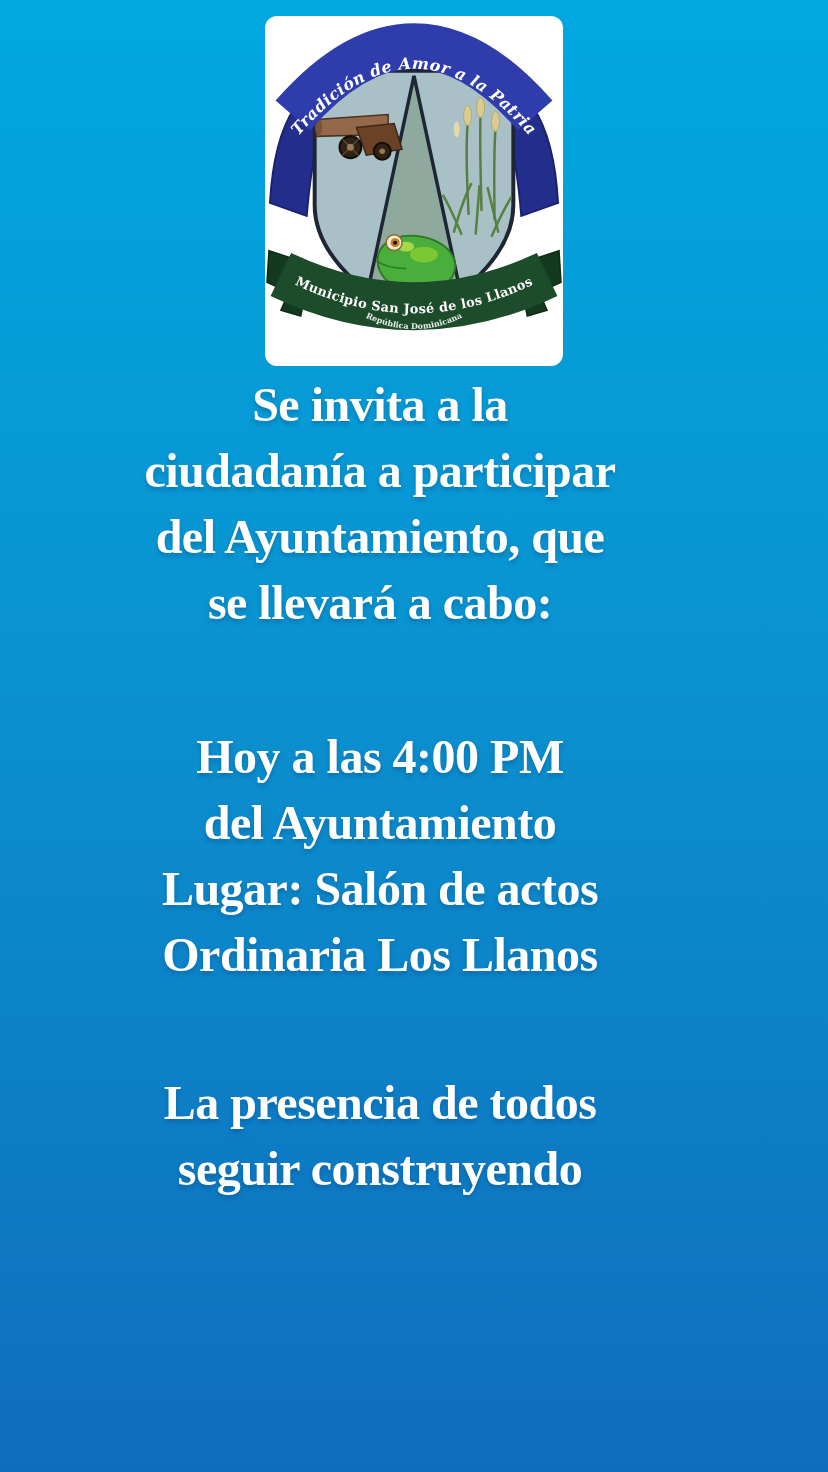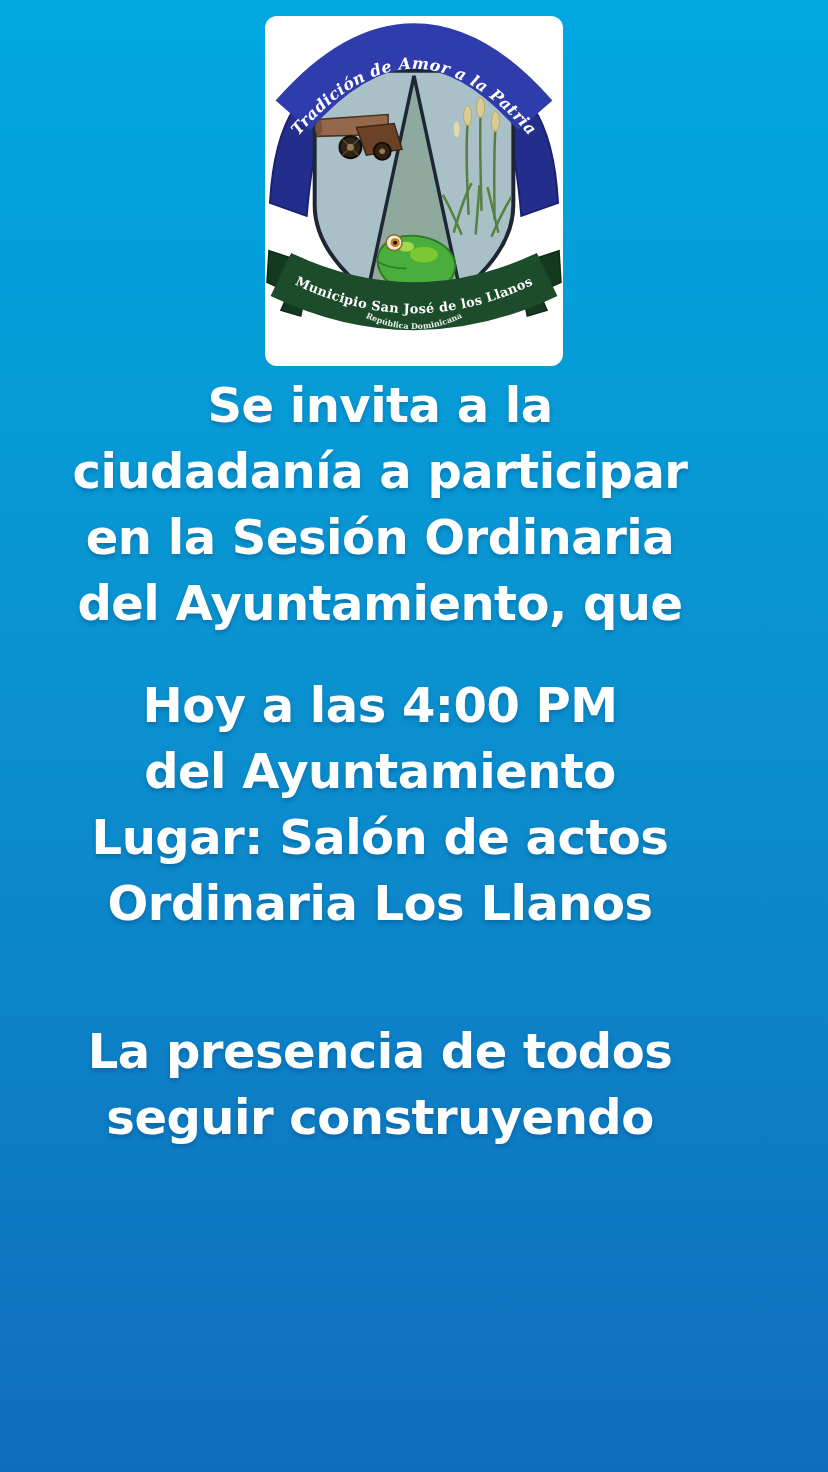--- a/index.html
+++ b/index.html
@@ -26,23 +26,24 @@
     border-radius: 12px;
     overflow: hidden;
   }
   .crest-card svg { display: block; width: 100%; height: 100%; }
   .announcement {
     position: absolute;
     top: 372px;
     left: 0;
     width: 760px;
     text-align: center;
+    font-family: Liberation Serif, serif;
   }
   .para { margin: 0; }
-  .para-details { margin-top: 36px; }
+  .para-details { margin-top: 88px; }
   .para-closing { margin-top: 82px; }
   .line {
     color: #ffffff;
     font-weight: 700;
     font-size: 48px;
     line-height: 66px;
     letter-spacing: -0.5px;
     text-shadow: 0 3px 4px rgba(8, 60, 110, 0.35);
     white-space: nowrap;
   }
@@ -137,22 +138,22 @@
       <text class="ribbon-text" font-size="16" font-style="italic" letter-spacing="0.5">
         <textPath href="#topTextPath" startOffset="50%" text-anchor="middle">Tradición de Amor a la Patria</textPath>
       </text>
     </svg>
   </div>
 
   <div class="announcement">
     <div class="para para-intro">
       <div class="line">Se invita a la</div>
       <div class="line">ciudadanía a participar</div>
-      <div class="line">en la Sesión Ordinaria</div>
       <div class="line">del Ayuntamiento, que</div>
+      <div class="line">se llevará a cabo:</div>
     </div>
     <div class="para para-details">
       <div class="line">Hoy a las 4:00 PM</div>
       <div class="line">del Ayuntamiento</div>
       <div class="line">Lugar: Salón de actos</div>
       <div class="line">Ordinaria Los Llanos</div>
     </div>
     <div class="para para-closing">
       <div class="line">La presencia de todos</div>
       <div class="line">seguir construyendo</div>

